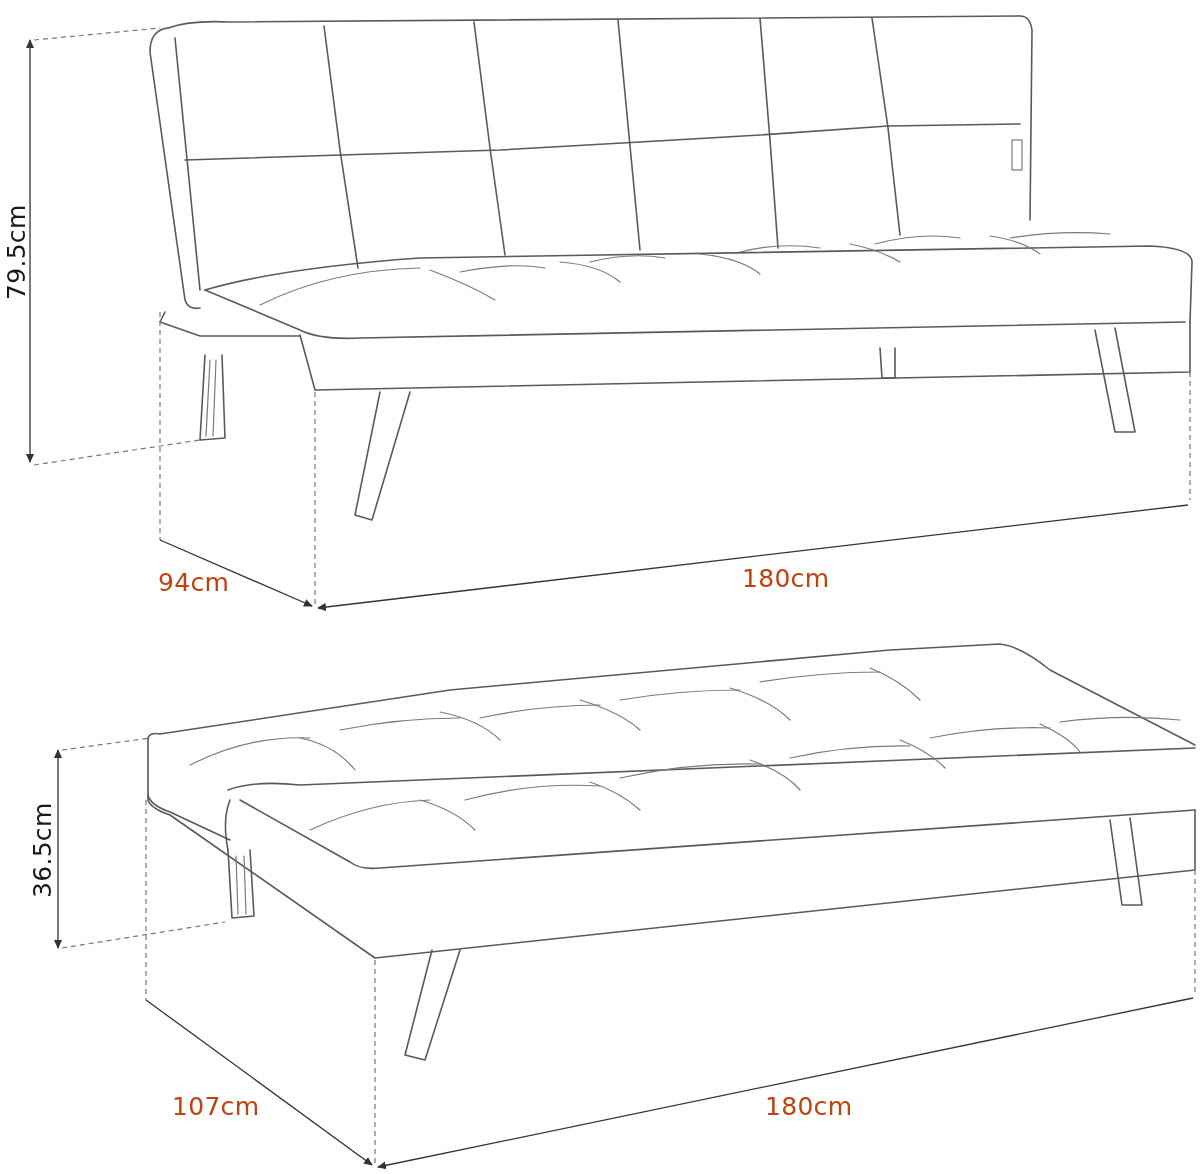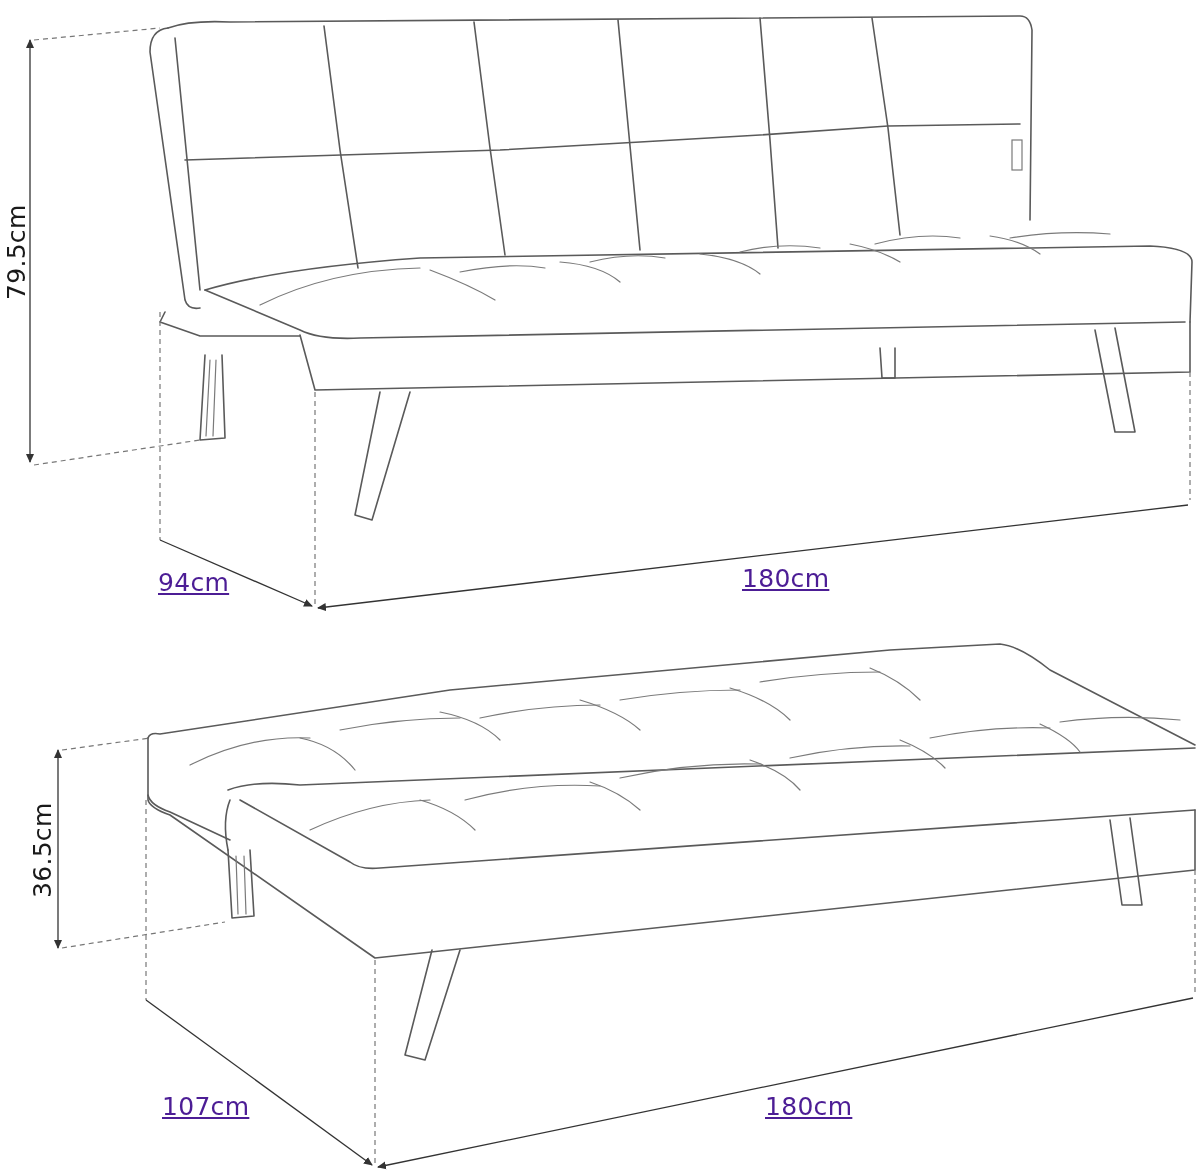--- a/index.html
+++ b/index.html
@@ -1,18 +1,18 @@
 <!DOCTYPE html>
 <html><head>
   <meta charset="utf-8">
   <style>
     html, body { margin: 0; padding: 0; background: #ffffff; }
     body { width: 1200px; height: 1174px; position: relative; overflow: hidden; font-family: "DejaVu Sans", "Liberation Sans", sans-serif; }
     svg.drawing { position: absolute; left: 0; top: 0; }
-    .lbl { position: absolute; color: #4c1d95; font-size: 25px; letter-spacing: 0.3px; white-space: nowrap; text-decoration: underline; }
+    .lbl { position: absolute; color: #c2410c; font-size: 25px; letter-spacing: 0.3px; white-space: nowrap; }
     .vlbl { position: absolute; color: #1a1a1a; font-size: 25px; letter-spacing: 0.3px; white-space: nowrap; transform: rotate(-90deg); transform-origin: left top; }
     .ln { fill: none; stroke: #5a5a5a; stroke-width: 1.6; stroke-linejoin: round; stroke-linecap: round; }
     .ln2 { fill: none; stroke: #7a7a7a; stroke-width: 1.2; stroke-linecap: round; }
     .dash { fill: none; stroke: #777; stroke-width: 1.2; stroke-dasharray: 5 4; }
     .dim { fill: none; stroke: #333; stroke-width: 1.3; }
   </style>
 </head>
 <body>
 
 <svg class="drawing" width="1200" height="1174" viewBox="0 0 1200 1174">
@@ -121,14 +121,14 @@
     <line class="dim" x1="146" y1="1000" x2="372" y2="1165" marker-end="url(#arr)"></line>
     <line class="dim" x1="378" y1="1167" x2="1193" y2="998" marker-start="url(#arr)"></line>
   </g>
 </svg>
 
 <div class="vlbl" style="left:2px; top:300px;">79.5cm</div>
 <div class="lbl" style="left:158px; top:568px;">94cm</div>
 <div class="lbl" style="left:742px; top:564px;">180cm</div>
 
 <div class="vlbl" style="left:28px; top:898px;">36.5cm</div>
-<div class="lbl" style="left:162px; top:1092px;">107cm</div>
+<div class="lbl" style="left:172px; top:1092px;">107cm</div>
 <div class="lbl" style="left:765px; top:1092px;">180cm</div>
 
 </body></html>

